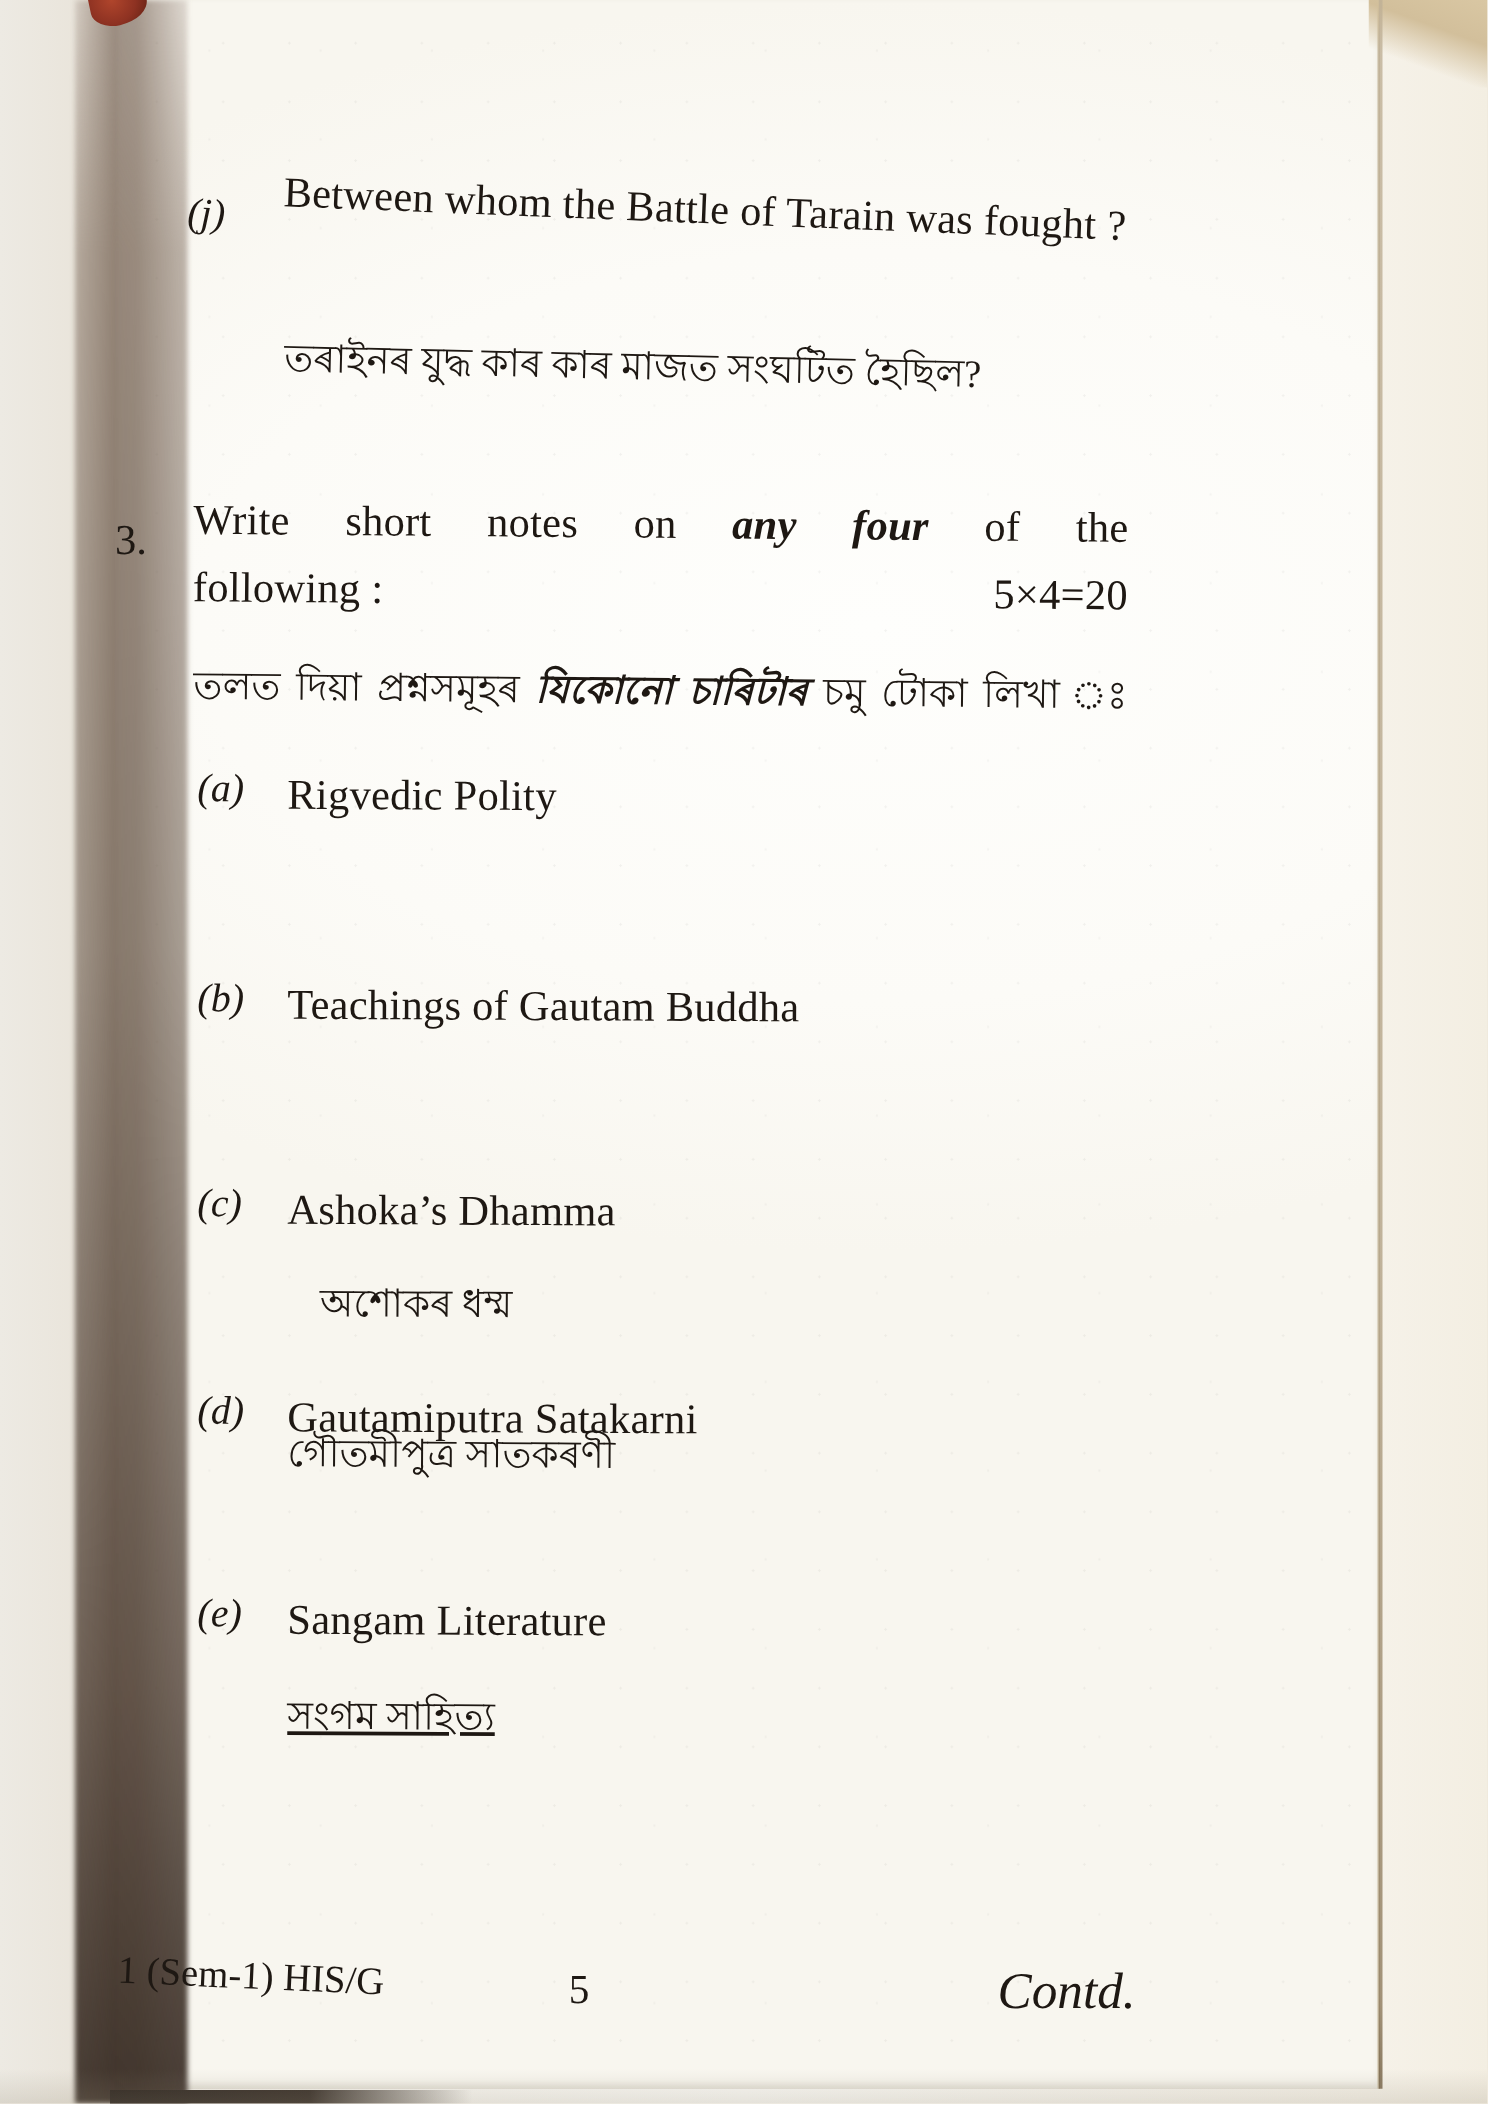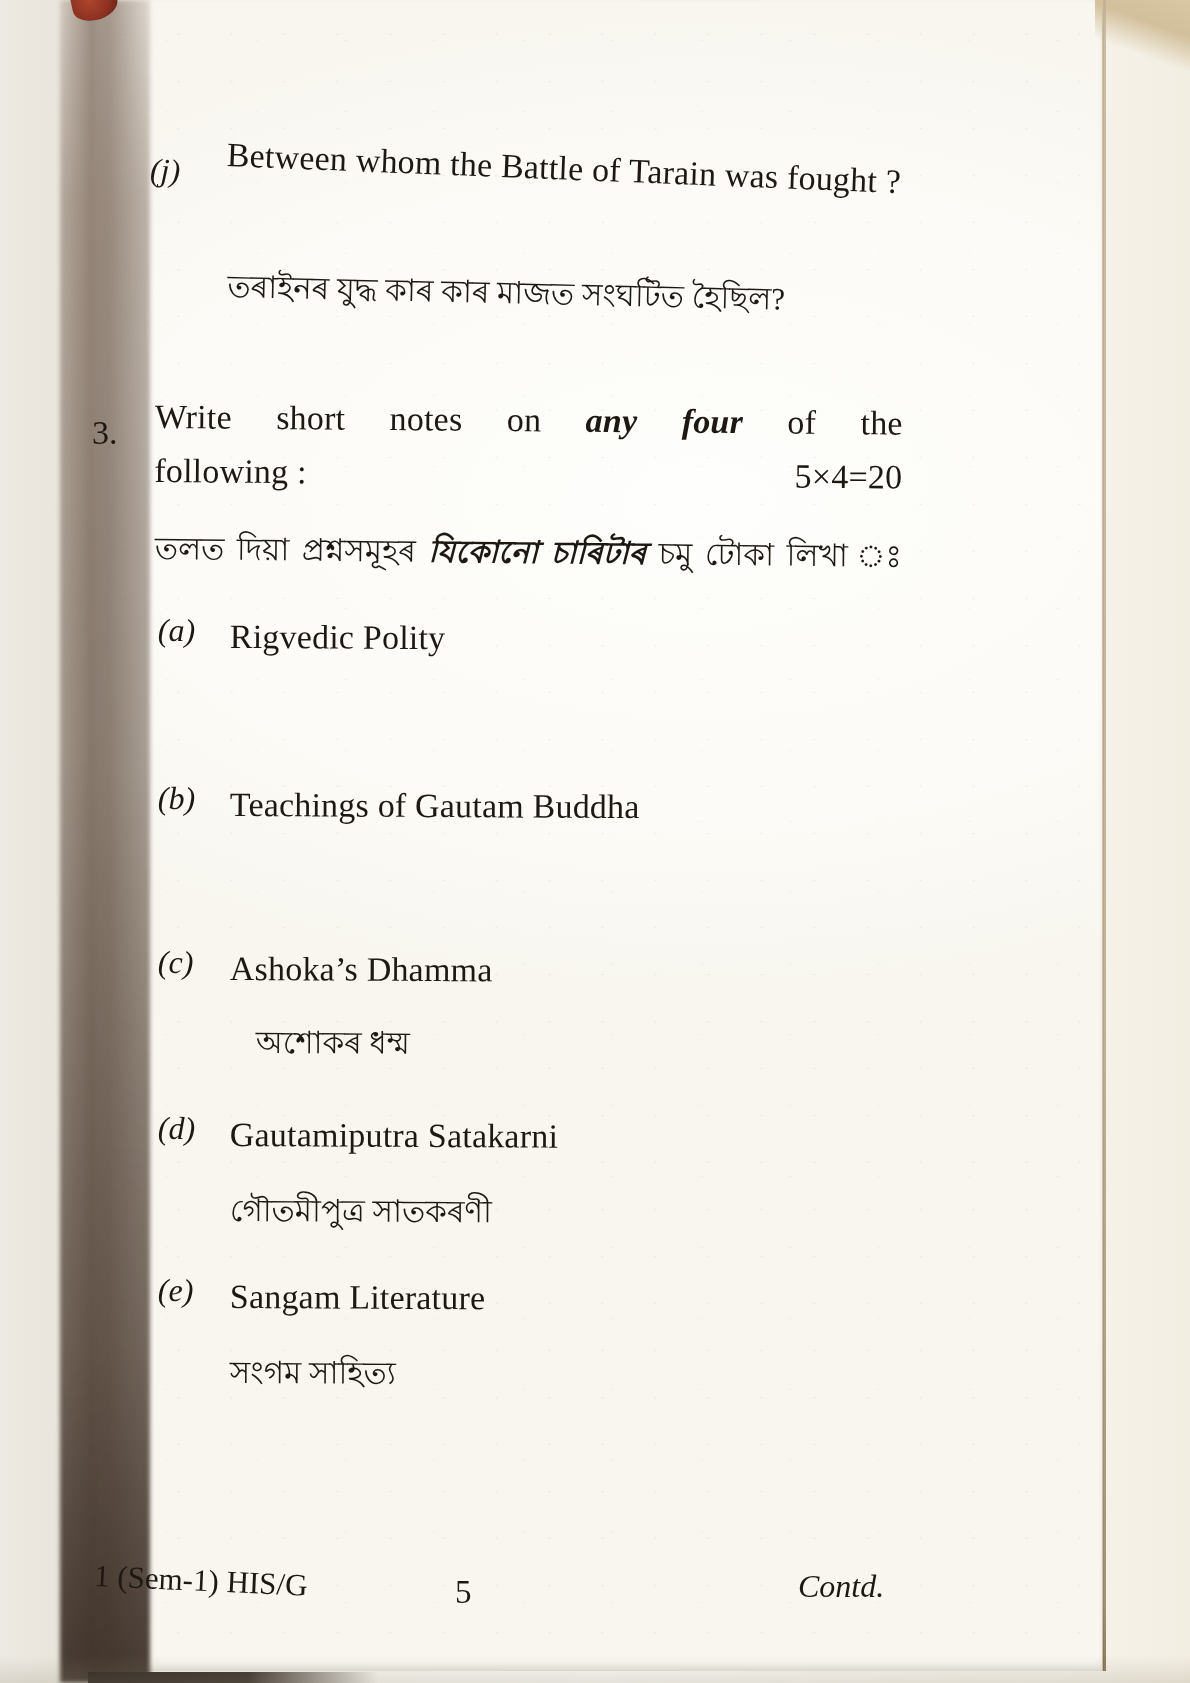--- a/index.html
+++ b/index.html
@@ -92,27 +92,27 @@
   .q3-line1 span { white-space: normal; }
   .q3-line2   { display: flex; justify-content: space-between; }
   .q3-as      { left: 155px; top: 526px; width: 752px;
                 transform: rotate(.6deg); transform-origin: left top;
                 text-align: justify; text-align-last: justify; }
 
   .item       { transform: rotate(.3deg); transform-origin: left top; }
   .it-a-l { left: 158px; top: 612px; }   .it-a-en { left: 230px; top: 610px; } .it-a-as { left: 230px; top: 694px; }
   .it-b-l { left: 158px; top: 780px; }   .it-b-en { left: 230px; top: 778px; } .it-b-as { left: 230px; top: 858px; }
   .it-c-l { left: 158px; top: 944px; }   .it-c-en { left: 230px; top: 942px; } .it-c-as { left: 232px; top: 1020px; margin-left: 24px; }
-  .it-d-l { left: 158px; top: 1110px; }  .it-d-en { left: 230px; top: 1108px; } .it-d-as { left: 230px; top: 1188px; }
-  .it-e-l { left: 158px; top: 1272px; }  .it-e-en { left: 230px; top: 1270px; } .it-e-as { left: 230px; top: 1350px; }
+  .it-d-l { left: 158px; top: 1110px; }  .it-d-en { left: 230px; top: 1108px; } .it-d-as { left: 230px; top: 1140px; }
+  .it-e-l { left: 158px; top: 1272px; }  .it-e-en { left: 230px; top: 1270px; } .it-e-as { left: 230px; top: 1350px; text-decoration: underline; }
 
   .footer-code { left: 95px;  top: 1558px; font-size: 31px;
                  transform: rotate(2.6deg); transform-origin: left top; }
   .footer-page { left: 455px; top: 1574px; font-size: 33px; }
-  .footer-cont { left: 798px; top: 1568px; font-size: 32px; font-style: italic; }
+  .footer-cont { left: 798px; top: 1568px; font-size: 41px; font-style: italic; }
 </style>
 </head>
 <body>
 
 <div class="photo">
 
   <div class="page">
     <div class="speckle"></div>
   </div>
 

